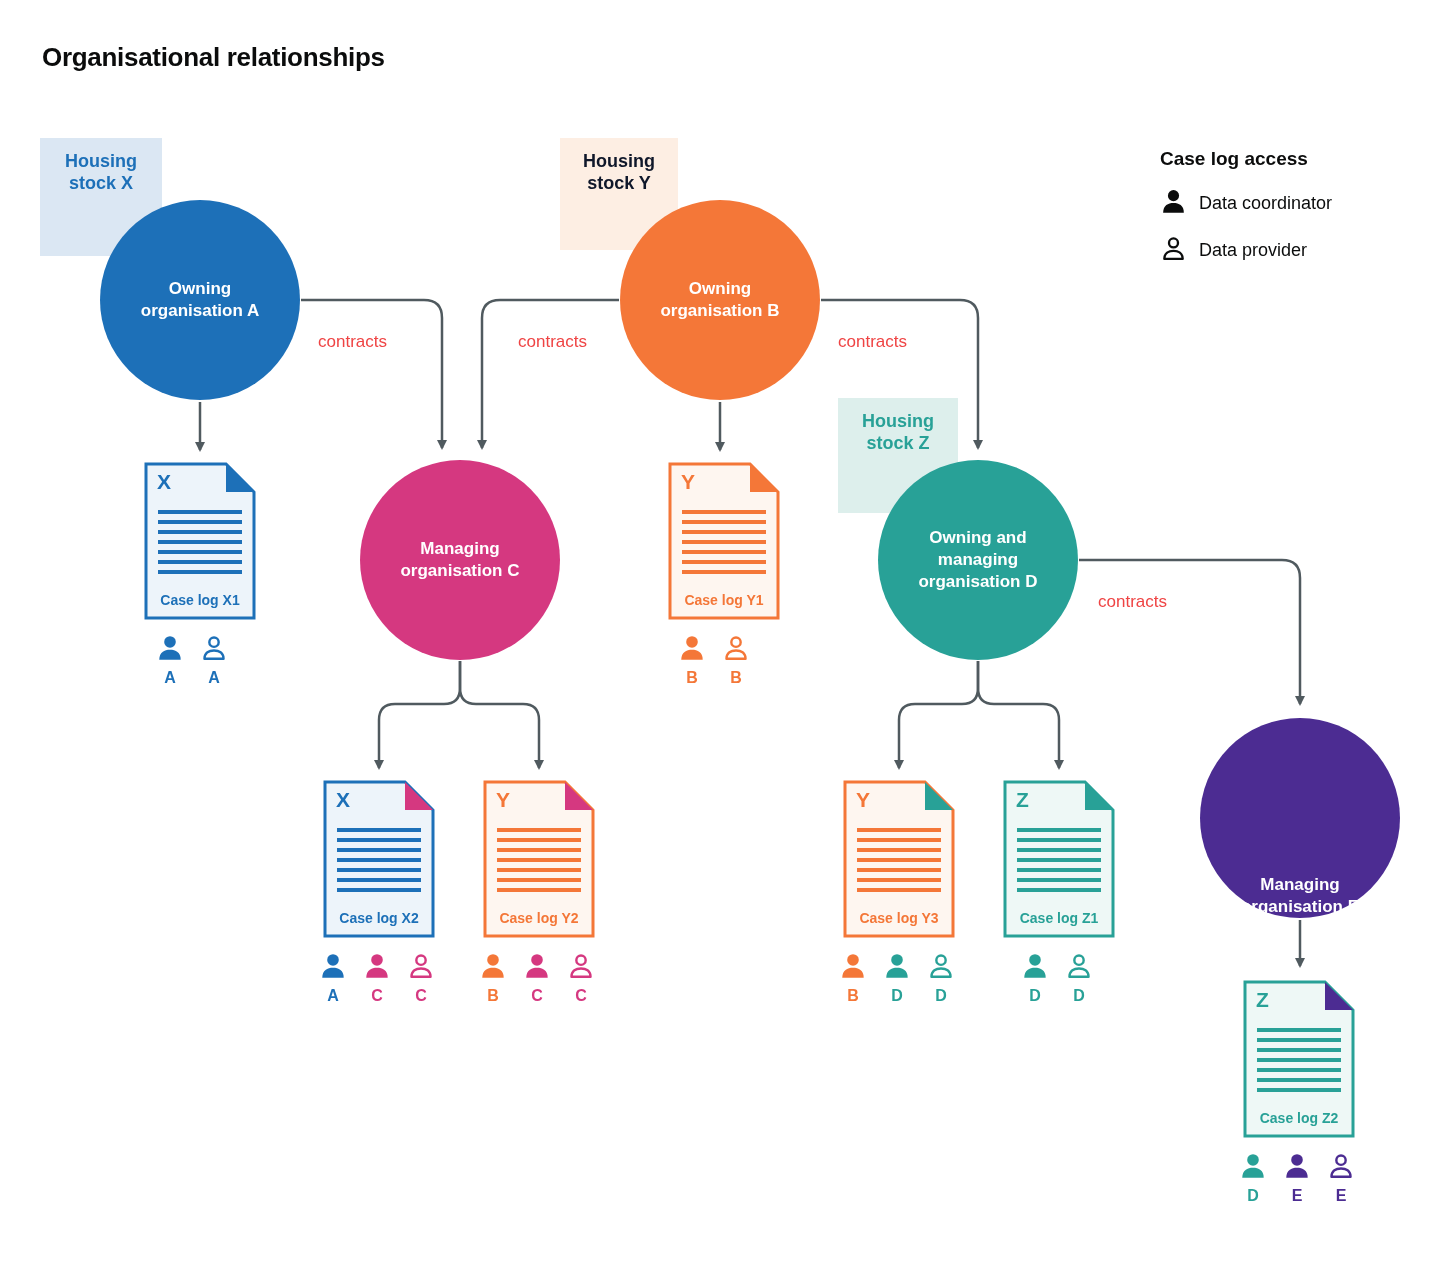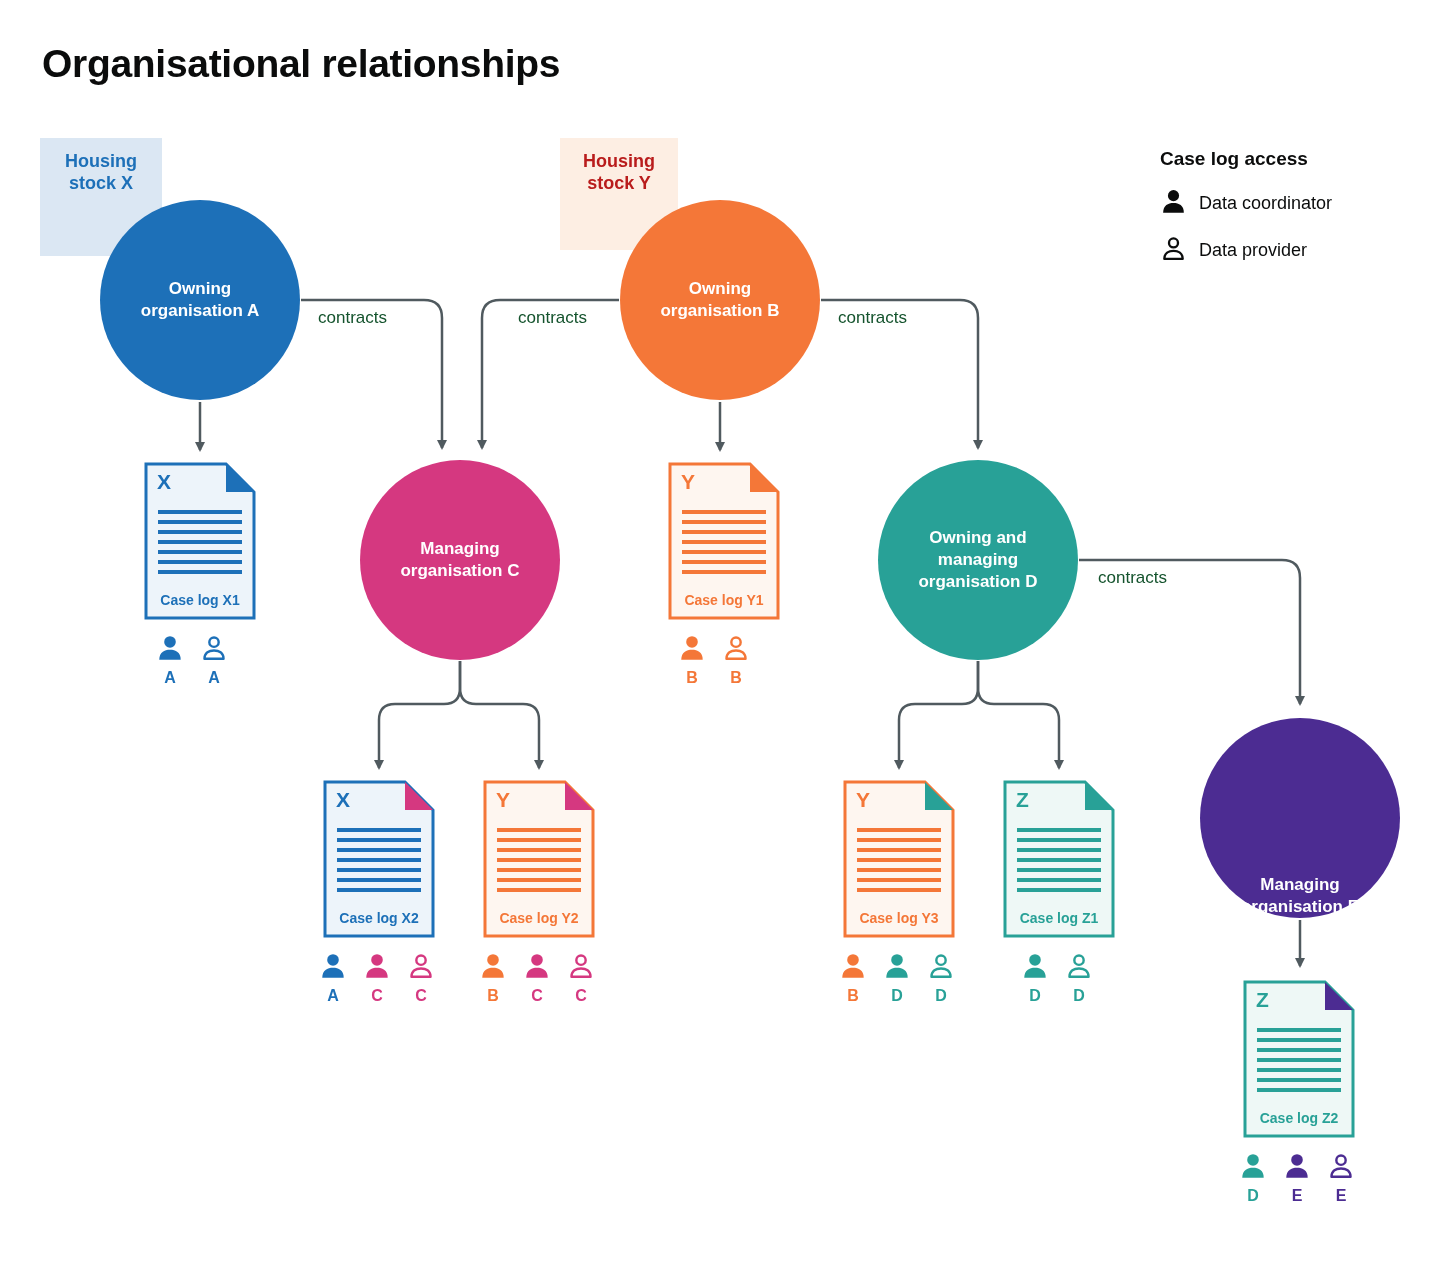--- a/index.html
+++ b/index.html
@@ -1,39 +1,39 @@
 <!DOCTYPE html>
 <html><head>
 <meta charset="utf-8">
 <style>
   * { box-sizing: border-box; margin: 0; padding: 0; }
   html,body { background:#ffffff; }
   body { font-family: "Liberation Sans", sans-serif; color:#0b0c0c; }
   .canvas { position:relative; width:1440px; height:1280px; background:#ffffff; overflow:hidden; }
 
-  .page-title { position:absolute; left:42px; top:42px; font-size:39px; font-weight:bold; letter-spacing:-0.3px; }
+  .page-title { position:absolute; left:42px; top:42px; font-size:26px; font-weight:bold; letter-spacing:-0.3px; }
 
   
   .stock { position:absolute; padding:13px 12px; font-size:18px; font-weight:bold; line-height:1.22;text-align:center; }
   .stock-blue   { background:#dbe7f3; color:#1d70b8; }
-  .stock-orange { background:#fdeee3; color:#b91c1c; }
+  .stock-orange { background:#fdeee3; color:#0f172a; }
   .stock-teal   { background:#ddefec; color:#28a197; }
 
   
   .circle { position:absolute; width:200px; height:200px; border-radius:50%;
             display:flex; align-items:center; justify-content:center; text-align:center;
             color:#ffffff; font-weight:bold; font-size:17px; line-height:1.3; padding:0 26px; }
   .circle-blue   { background:#1d70b8; }
   .circle-orange { background:#f47738; }
   .circle-pink   { background:#d53880; }
   .circle-teal   { background:#28a197; }
   .circle-purple { background:#4c2c92;align-items:flex-end; }
 
   
-  .contracts-label { position:absolute; font-size:17px; color:#14532d; }
+  .contracts-label { position:absolute; font-size:17px; color:#ef4444;margin-top:24px; }
 
   
   .arrows { position:absolute; left:0; top:0; }
 
   
   .doc { position:absolute; width:112px; height:158px; }
   .doc-shape { position:absolute; left:0; top:0; }
   .doc-body { stroke-width:3; }
   .doc-blue   .doc-body { fill:#edf4fa; stroke:#1d70b8; }
   .doc-orange .doc-body { fill:#fef6f0; stroke:#f47738; }
@@ -72,20 +72,23 @@
 <div class="canvas">
 
   <h1 class="page-title">Organisational relationships</h1>
 
   <div class="stock stock-blue" style="left:40px; top:138px; width:122px; height:118px;">
     <span>Housing stock X</span>
   </div>
   <div class="stock stock-orange" style="left:560px; top:138px; width:118px; height:112px;">
     <span>Housing stock Y</span>
   </div>
+  <div class="stock stock-teal" style="left:838px; top:398px; width:120px; height:115px;">
+    <span>Housing stock Z</span>
+  </div>
 
   <svg class="arrows" width="1440" height="1280" viewBox="0 0 1440 1280" aria-hidden="true">
     <defs>
       <marker id="ah" viewBox="0 0 12 12" refX="9" refY="6" markerWidth="12" markerHeight="12" markerUnits="userSpaceOnUse" orient="auto">
         <path d="M1,1 L11,6 L1,11 Z" fill="#505a5f"></path>
       </marker>
     </defs>
     <g fill="none" stroke="#505a5f" stroke-width="2.5" stroke-linejoin="round">
       <path d="M200,402 V450" marker-end="url(#ah)"></path>
       <path d="M301,300 H424 Q442,300 442,318 V448" marker-end="url(#ah)"></path>

